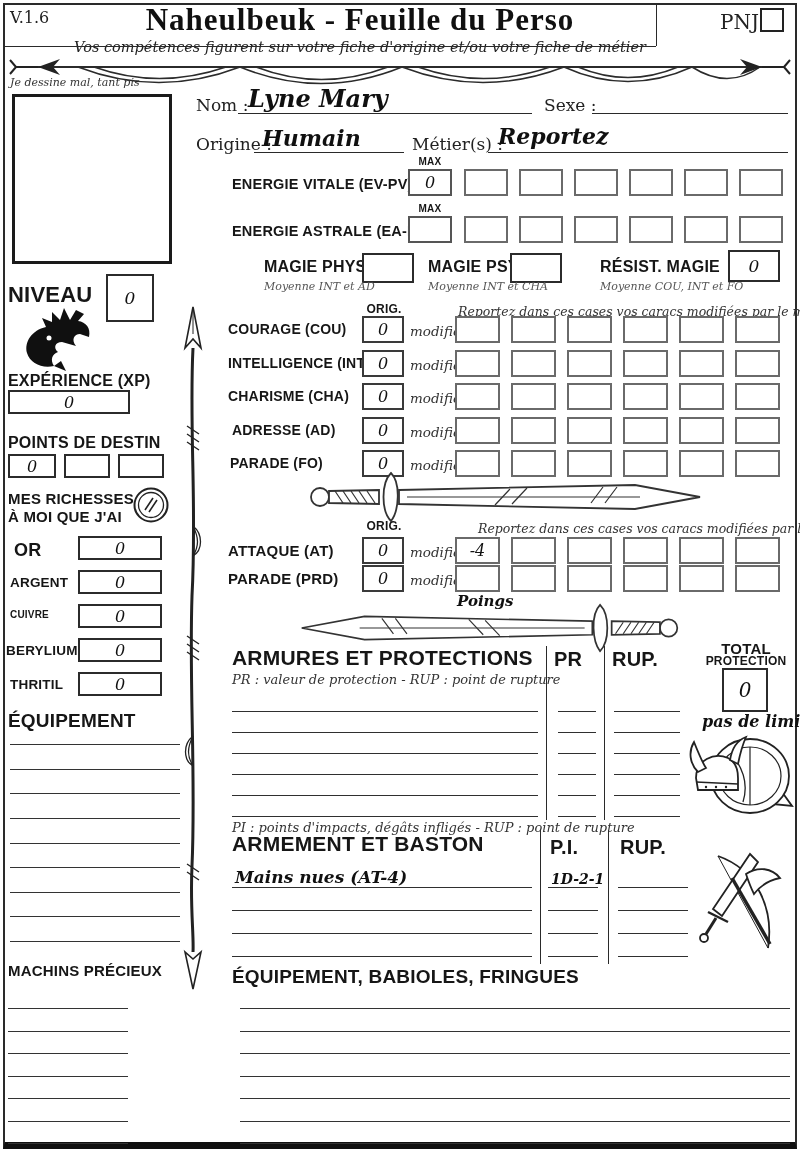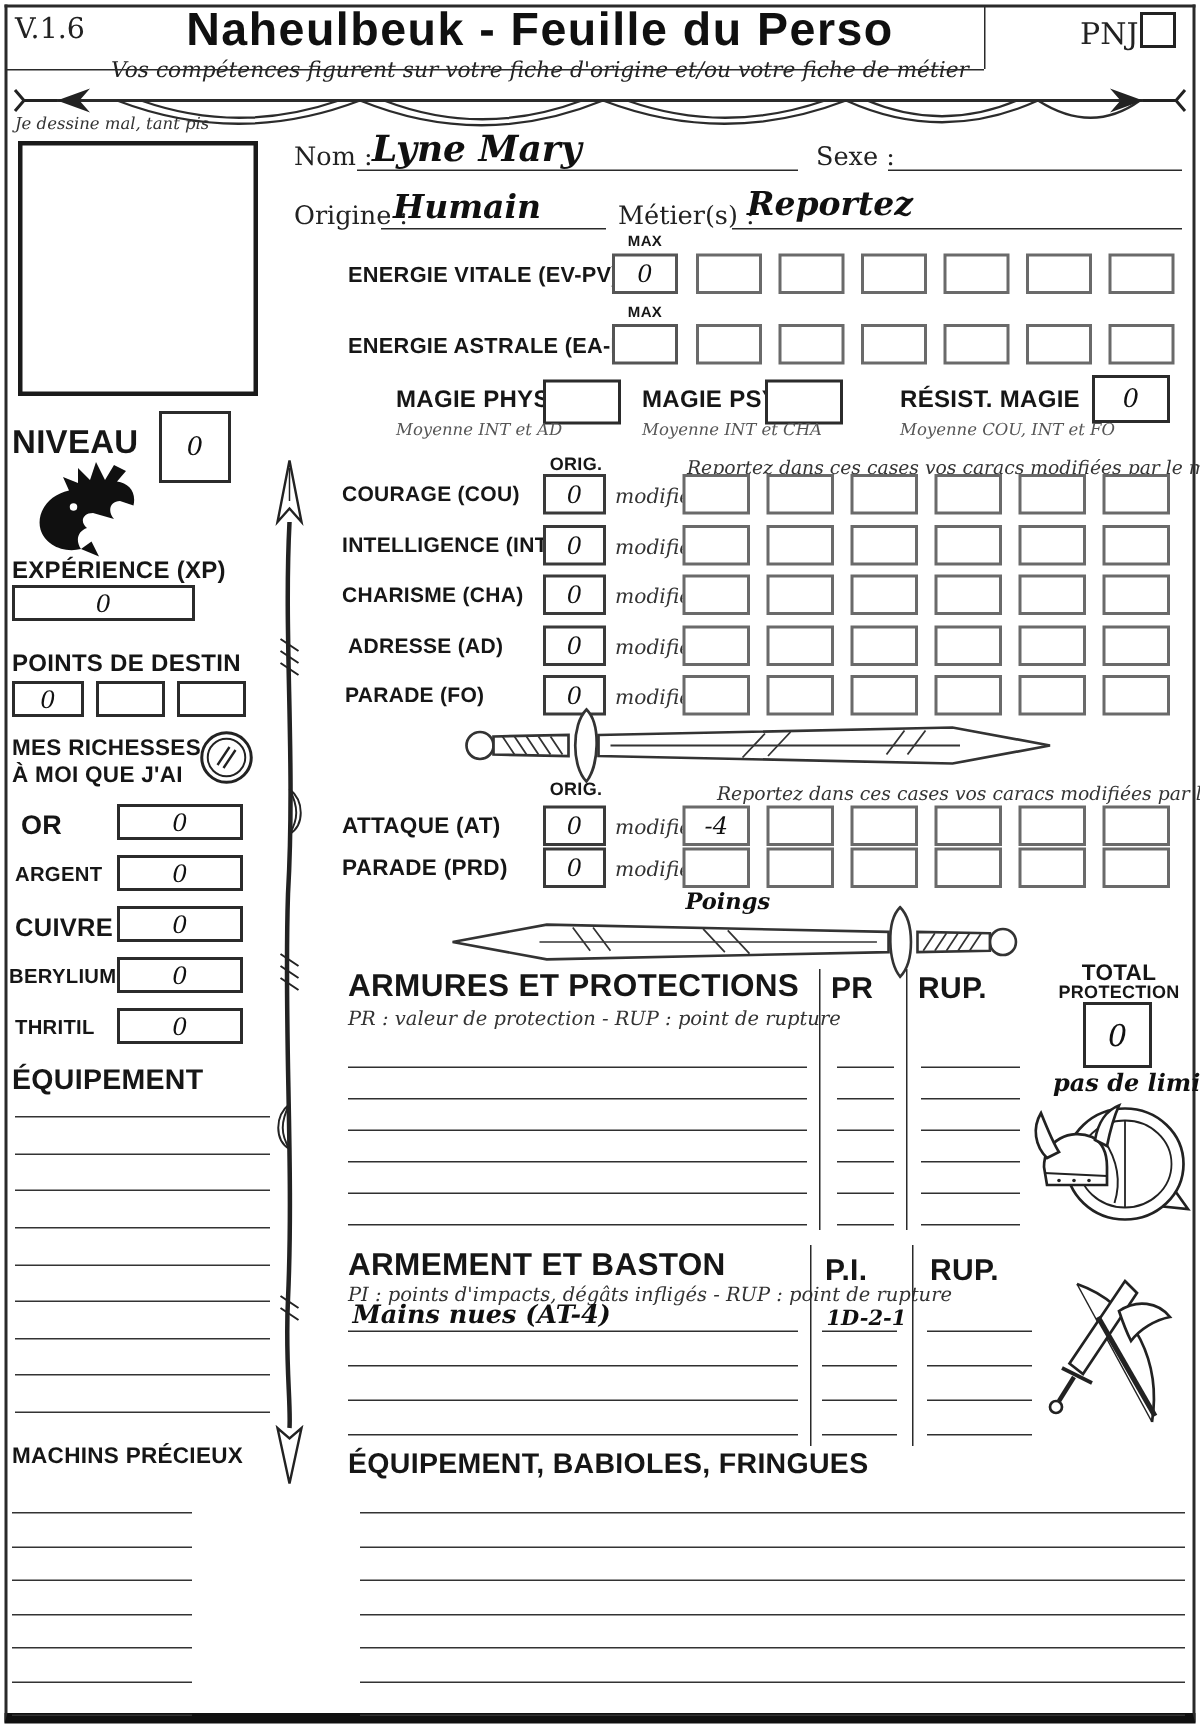--- a/index.html
+++ b/index.html
@@ -23,23 +23,23 @@
 .lines{position:absolute;display:flex;flex-direction:column;justify-content:space-between}
 .blank-line{height:0;border-top:1.6px solid #333}
 .ctr{text-align:center}
 svg{display:block}
 </style>
 </head>
 <body>
 
 <div class="sheet"></div>
 
-<div class="serif" style="left:10px;top:8px;font-size:19px">V.1.6</div>
+<div class="serif" style="left:10px;top:8px;font-size:16px">V.1.6</div>
 <div class="abs ctr" style="left:70px;top:2px;width:580px">
-  <div style="font-family:Liberation Sans, sans-serif;font-weight:bold;font-size:31px;letter-spacing:1px;color:#101010">Naheulbeuk - Feuille du Perso</div>
+  <div style="font-family:Liberation Serif, serif;font-weight:bold;font-size:31px;letter-spacing:1px;color:#101010">Naheulbeuk - Feuille du Perso</div>
   <div class="ctr" style="font-family:'DejaVu Serif',serif;font-style:italic;font-size:14.5px;color:#222;margin-top:1px">Vos compétences figurent sur votre fiche d'origine et/ou votre fiche de métier</div>
 </div>
 <div class="serif" style="left:720px;top:10px;font-size:20px">PNJ</div>
 <div class="abs" style="left:760px;top:8px;width:24px;height:24px;border:2px solid #222;background:#fff"></div>
 <div class="hline" style="left:4px;top:46px;width:652px"></div>
 <div class="vline" style="left:656px;top:4px;height:42px"></div>
 
 <div class="abs" style="left:8px;top:54px">
 <svg width="784" height="34" viewBox="0 0 784 34">
  <g stroke="#2b2b2b" fill="none" stroke-width="1.5">
@@ -86,21 +86,21 @@
  <circle cx="19" cy="19" r="16.5" fill="#fff" stroke="#222" stroke-width="2"></circle>
  <circle cx="19" cy="19" r="12.5" fill="none" stroke="#222" stroke-width="1.3"></circle>
  <path d="M13,24 L21,12 M17,26 L25,14" stroke="#222" stroke-width="1.6"></path>
 </svg>
 </div>
 
 <div class="lbl" style="left:14px;top:540px;font-size:18px">OR</div>
 <div class="box" style="left:78px;top:536px;width:84px;height:24px;font-size:16px">0</div>
 <div class="lbl" style="left:10px;top:575px;font-size:13.5px">ARGENT</div>
 <div class="box" style="left:78px;top:570px;width:84px;height:24px;font-size:16px">0</div>
-<div class="lbl" style="left:10px;top:609px;font-size:17px">CUIVRE</div>
+<div class="lbl" style="left:10px;top:609px;font-size:10px">CUIVRE</div>
 <div class="box" style="left:78px;top:604px;width:84px;height:24px;font-size:16px">0</div>
 <div class="lbl" style="left:6px;top:643px;font-size:13.5px">BERYLIUM</div>
 <div class="box" style="left:78px;top:638px;width:84px;height:24px;font-size:16px">0</div>
 <div class="lbl" style="left:10px;top:677px;font-size:13.5px">THRITIL</div>
 <div class="box" style="left:78px;top:672px;width:84px;height:24px;font-size:16px">0</div>
 
 <div class="lbl" style="left:8px;top:710px;font-size:19px">ÉQUIPEMENT</div>
 <div class="lines" style="left:10px;top:744px;width:170px;height:198px">
     <div class="blank-line"></div>
     <div class="blank-line"></div>
@@ -350,21 +350,21 @@
   <path d="M12,40 C4,32 2,20 8,10 C12,20 16,30 20,36 Z"></path>
   <path d="M44,28 C46,16 52,8 60,5 C56,14 54,22 52,32 Z"></path>
  </g>
  <circle cx="20" cy="55" r="1.2" fill="#222"></circle>
       <circle cx="30" cy="55" r="1.2" fill="#222"></circle>
       <circle cx="40" cy="55" r="1.2" fill="#222"></circle>
 </svg>
 </div>
 
 <div class="lbl" style="left:232px;top:832px;font-size:21px">ARMEMENT ET BASTON</div>
-<div class="ital" style="left:232px;top:856px;font-size:13px">PI : points d'impacts, dégâts infligés - RUP : point de rupture</div>
+<div class="ital" style="left:232px;top:820px;font-size:13px">PI : points d'impacts, dégâts infligés - RUP : point de rupture</div>
 <div class="lbl" style="left:550px;top:836px;font-size:20px">P.I.</div>
 <div class="lbl" style="left:620px;top:836px;font-size:20px">RUP.</div>
 <div class="vline" style="left:540px;top:830px;height:134px"></div>
 <div class="vline" style="left:608px;top:830px;height:134px"></div>
 
 <div class="wline" style="left:232px;top:866px;width:300px;font-size:17px">Mains nues (AT-4)</div>
 <div class="wline" style="left:548px;top:866px;width:50px;font-size:14px">1D-2-1</div>
 <div class="wline" style="left:618px;top:866px;width:70px"></div>
 <div class="wline" style="left:232px;top:889px;width:300px"></div>
 <div class="wline" style="left:548px;top:889px;width:50px"></div>

